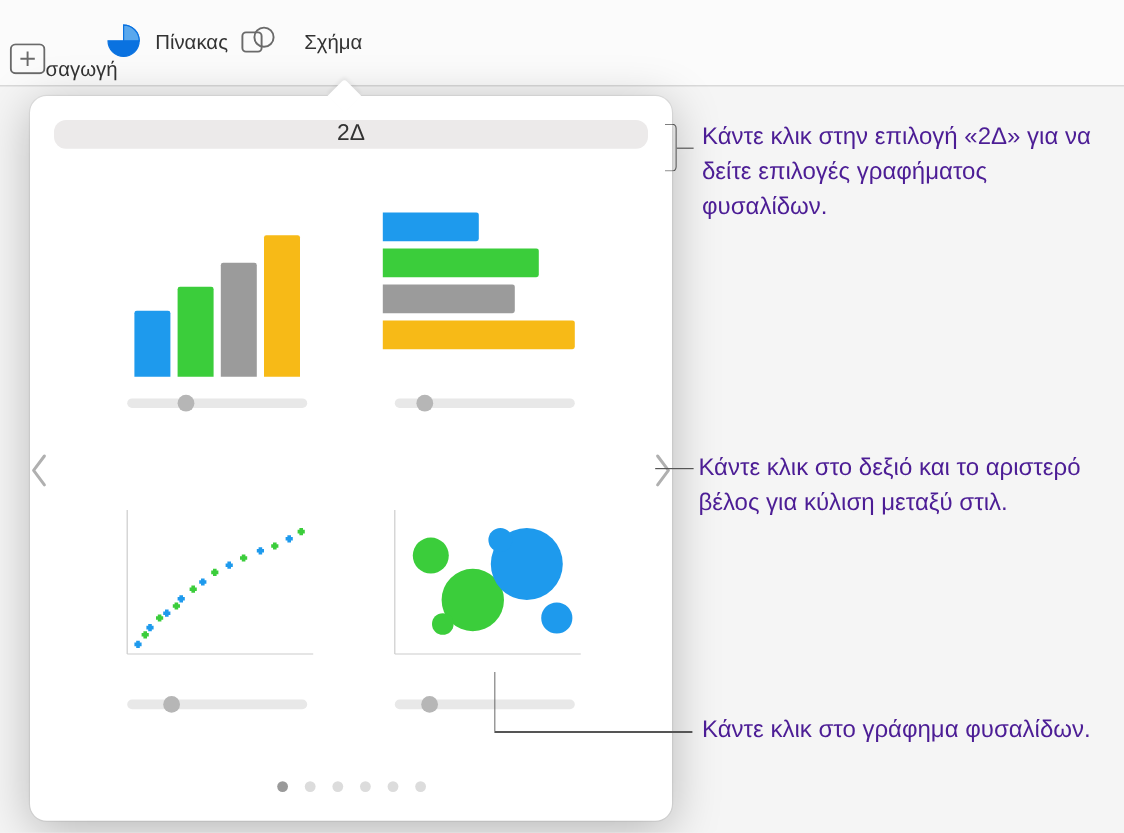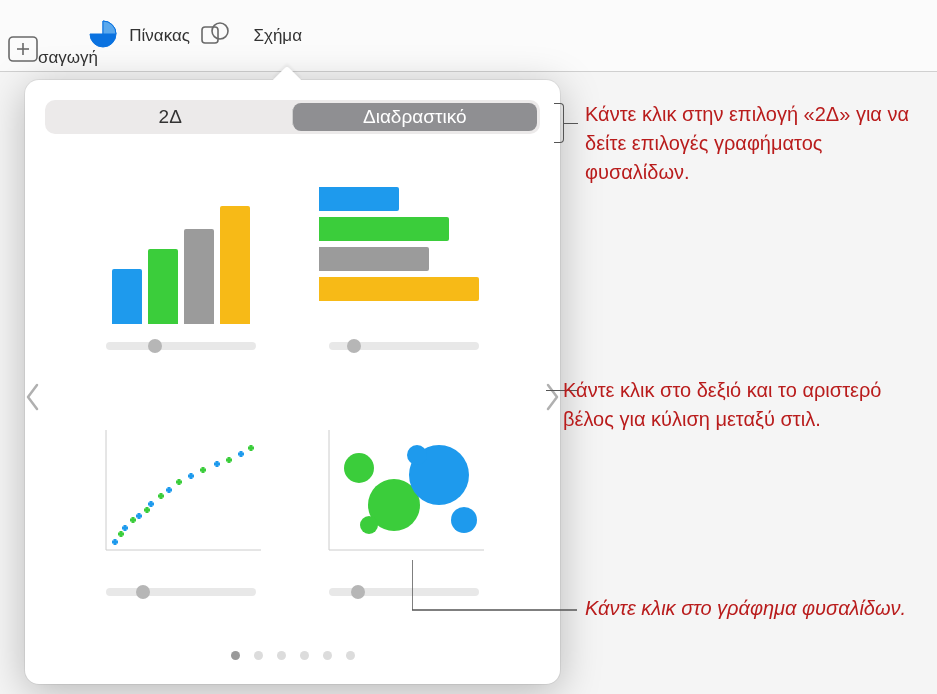--- a/index.html
+++ b/index.html
@@ -69,21 +69,21 @@
       height: 20px;
       background: #fff;
       transform: rotate(45deg);
       border-top-left-radius: 3px;
       box-shadow: -2px -2px 3px rgba(0,0,0,0.05);
     }
     .segmented {
       display: flex;
       background: #eceaea;
       border-radius: 10px;
-      height: 34px;
+      height: 24px;
       padding: 3px;
       position: relative;
     }
     .segment {
       flex: 1;
       display: flex;
       align-items: center;
       justify-content: center;
       font-size: 19px;
       color: #333;
@@ -177,21 +177,21 @@
       margin-top: auto;
       padding: 14px 0 4px;
     }
     .dot { width:9px; height:9px; border-radius:50%; background:#dcdcdc;}
     .dot.active { background:#9a9a9a;}
     
     .callout {
       position: absolute;
       font-size: 20px;
       line-height: 1.45;
-      color: #b91c1c;
+      color: #4c1d95;
       width: 330px;
     }
     .callout-line {
       position:absolute;
       border-top: 1.5px solid #555;
     }
     .bracket {
       position:absolute;
       border: 1.5px solid #555;
       border-left: none;
@@ -229,21 +229,20 @@
         <circle cx="20" cy="10" r="8"></circle>
       </svg>
     </span>
     <span class="tool-label">Σχήμα</span>
   </div>
 </div>
 
 <div class="popover">
   <div class="segmented">
     <div class="segment">2Δ</div>
-    <div class="segment selected">Διαδραστικό</div>
   </div>
 
   <div class="chart-grid">
     <div class="nav-arrow left">
       <svg width="18" height="30" viewBox="0 0 18 30" fill="none" stroke="currentColor" stroke-width="2.5" stroke-linecap="round" stroke-linejoin="round">
           <polyline points="13,3 4,15 13,27"></polyline>
         </svg>
     </div>
     <div class="nav-arrow right">
       <svg width="18" height="30" viewBox="0 0 18 30" fill="none" stroke="currentColor" stroke-width="2.5" stroke-linecap="round" stroke-linejoin="round">
@@ -340,19 +339,19 @@
     <div class="dot"></div>
     <div class="dot"></div>
   </div>
 </div>
 
 <div class="bracket" style="top:103px; left:554px; width:10px; height:40px; border-radius:0 4px 4px 0;"></div>
 <div class="callout-line" style="top:123px; left:564px; width:14px;"></div>
 <div class="callout" style="top:100px; left:585px;">Κάντε κλικ στην επιλογή «2Δ» για να δείτε επιλογές γραφήματος φυσαλίδων.</div>
 
 <div class="callout-line" style="top:390px; left:546px; width:32px;"></div>
-<div class="callout" style="top:376px; left:563px;">Κάντε κλικ στο δεξιό και το αριστερό βέλος για κύλιση μεταξύ στιλ.</div>
+<div class="callout" style="top:376px; left:582px;">Κάντε κλικ στο δεξιό και το αριστερό βέλος για κύλιση μεταξύ στιλ.</div>
 
 <div class="callout-line" style="top:614px; left:412px; width:0; height:0;"></div>
 <svg style="position:absolute; top:560px; left:412px;" width="170" height="70">
   <path d="M0 0 L0 50 L165 50" fill="none" stroke="#555" stroke-width="1.5"></path>
 </svg>
-<div class="callout" style="top:594px; left:585px;font-style:italic;">Κάντε κλικ στο γράφημα φυσαλίδων.</div>
+<div class="callout" style="top:594px; left:585px;">Κάντε κλικ στο γράφημα φυσαλίδων.</div>
 
 </body></html>

